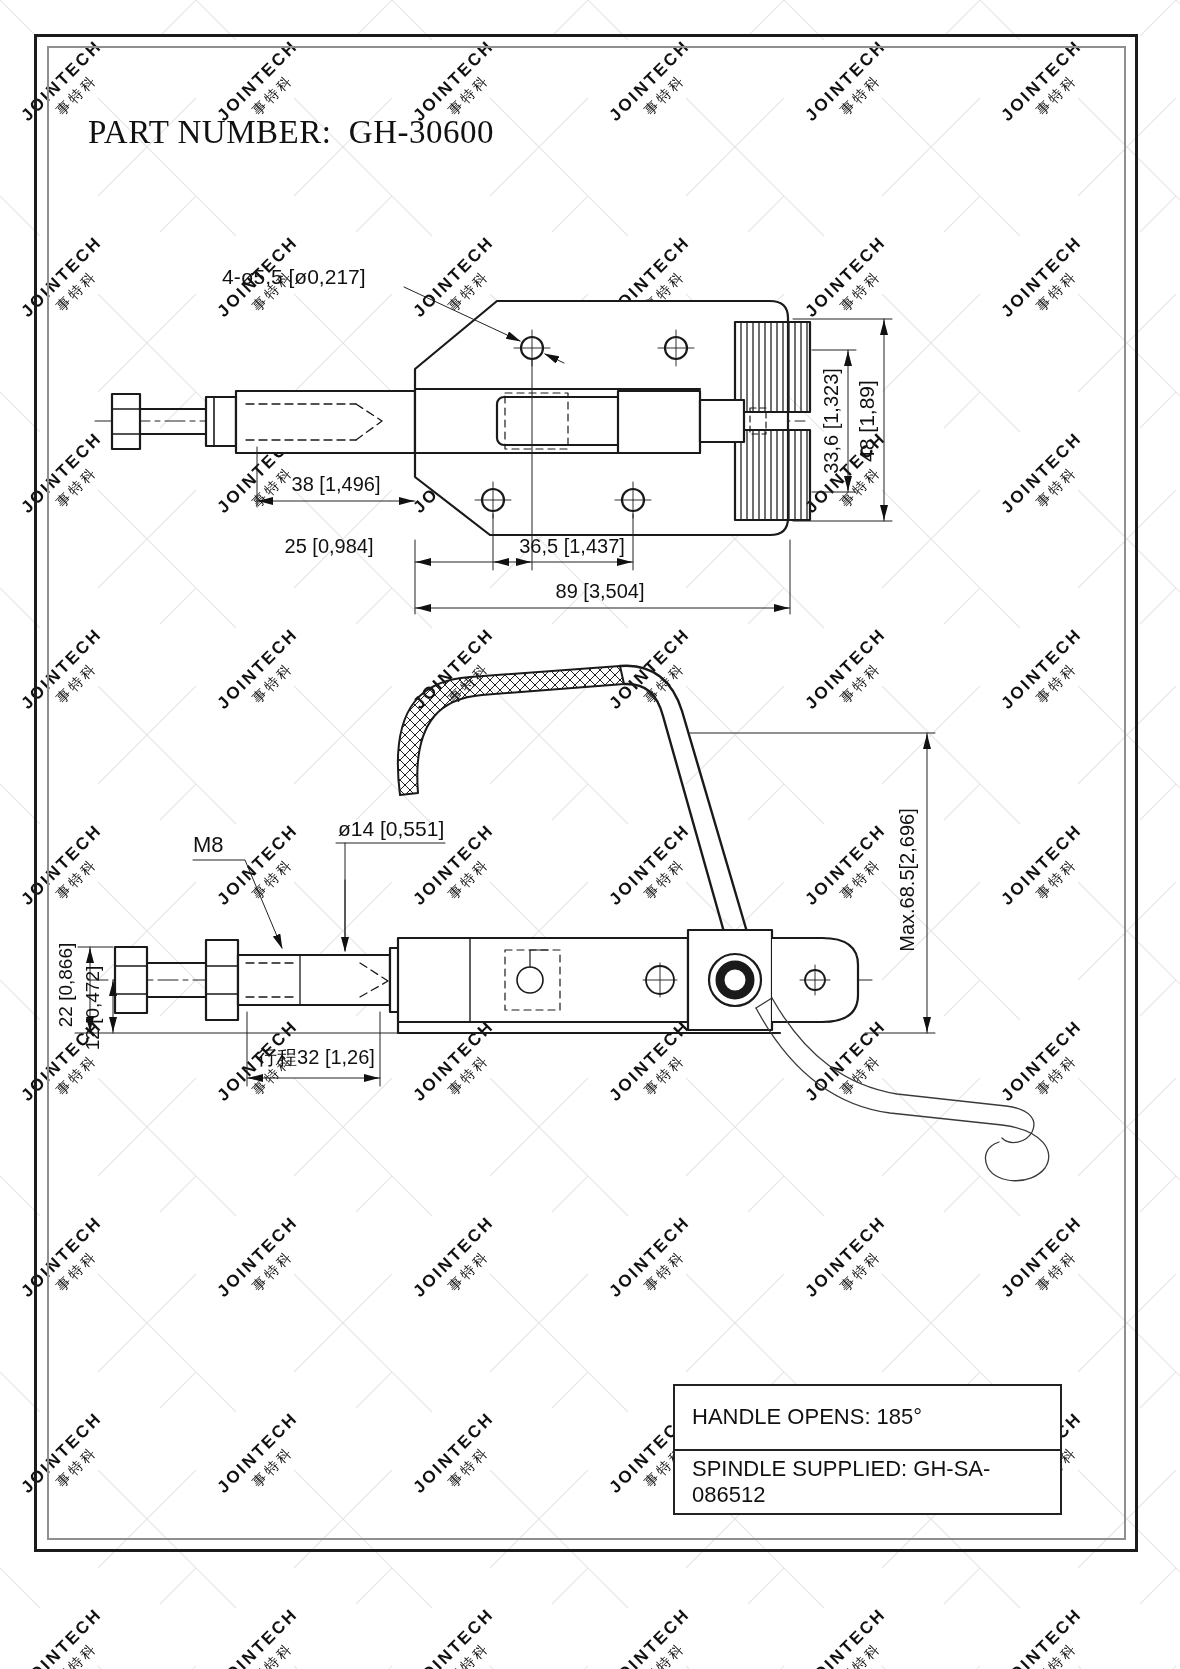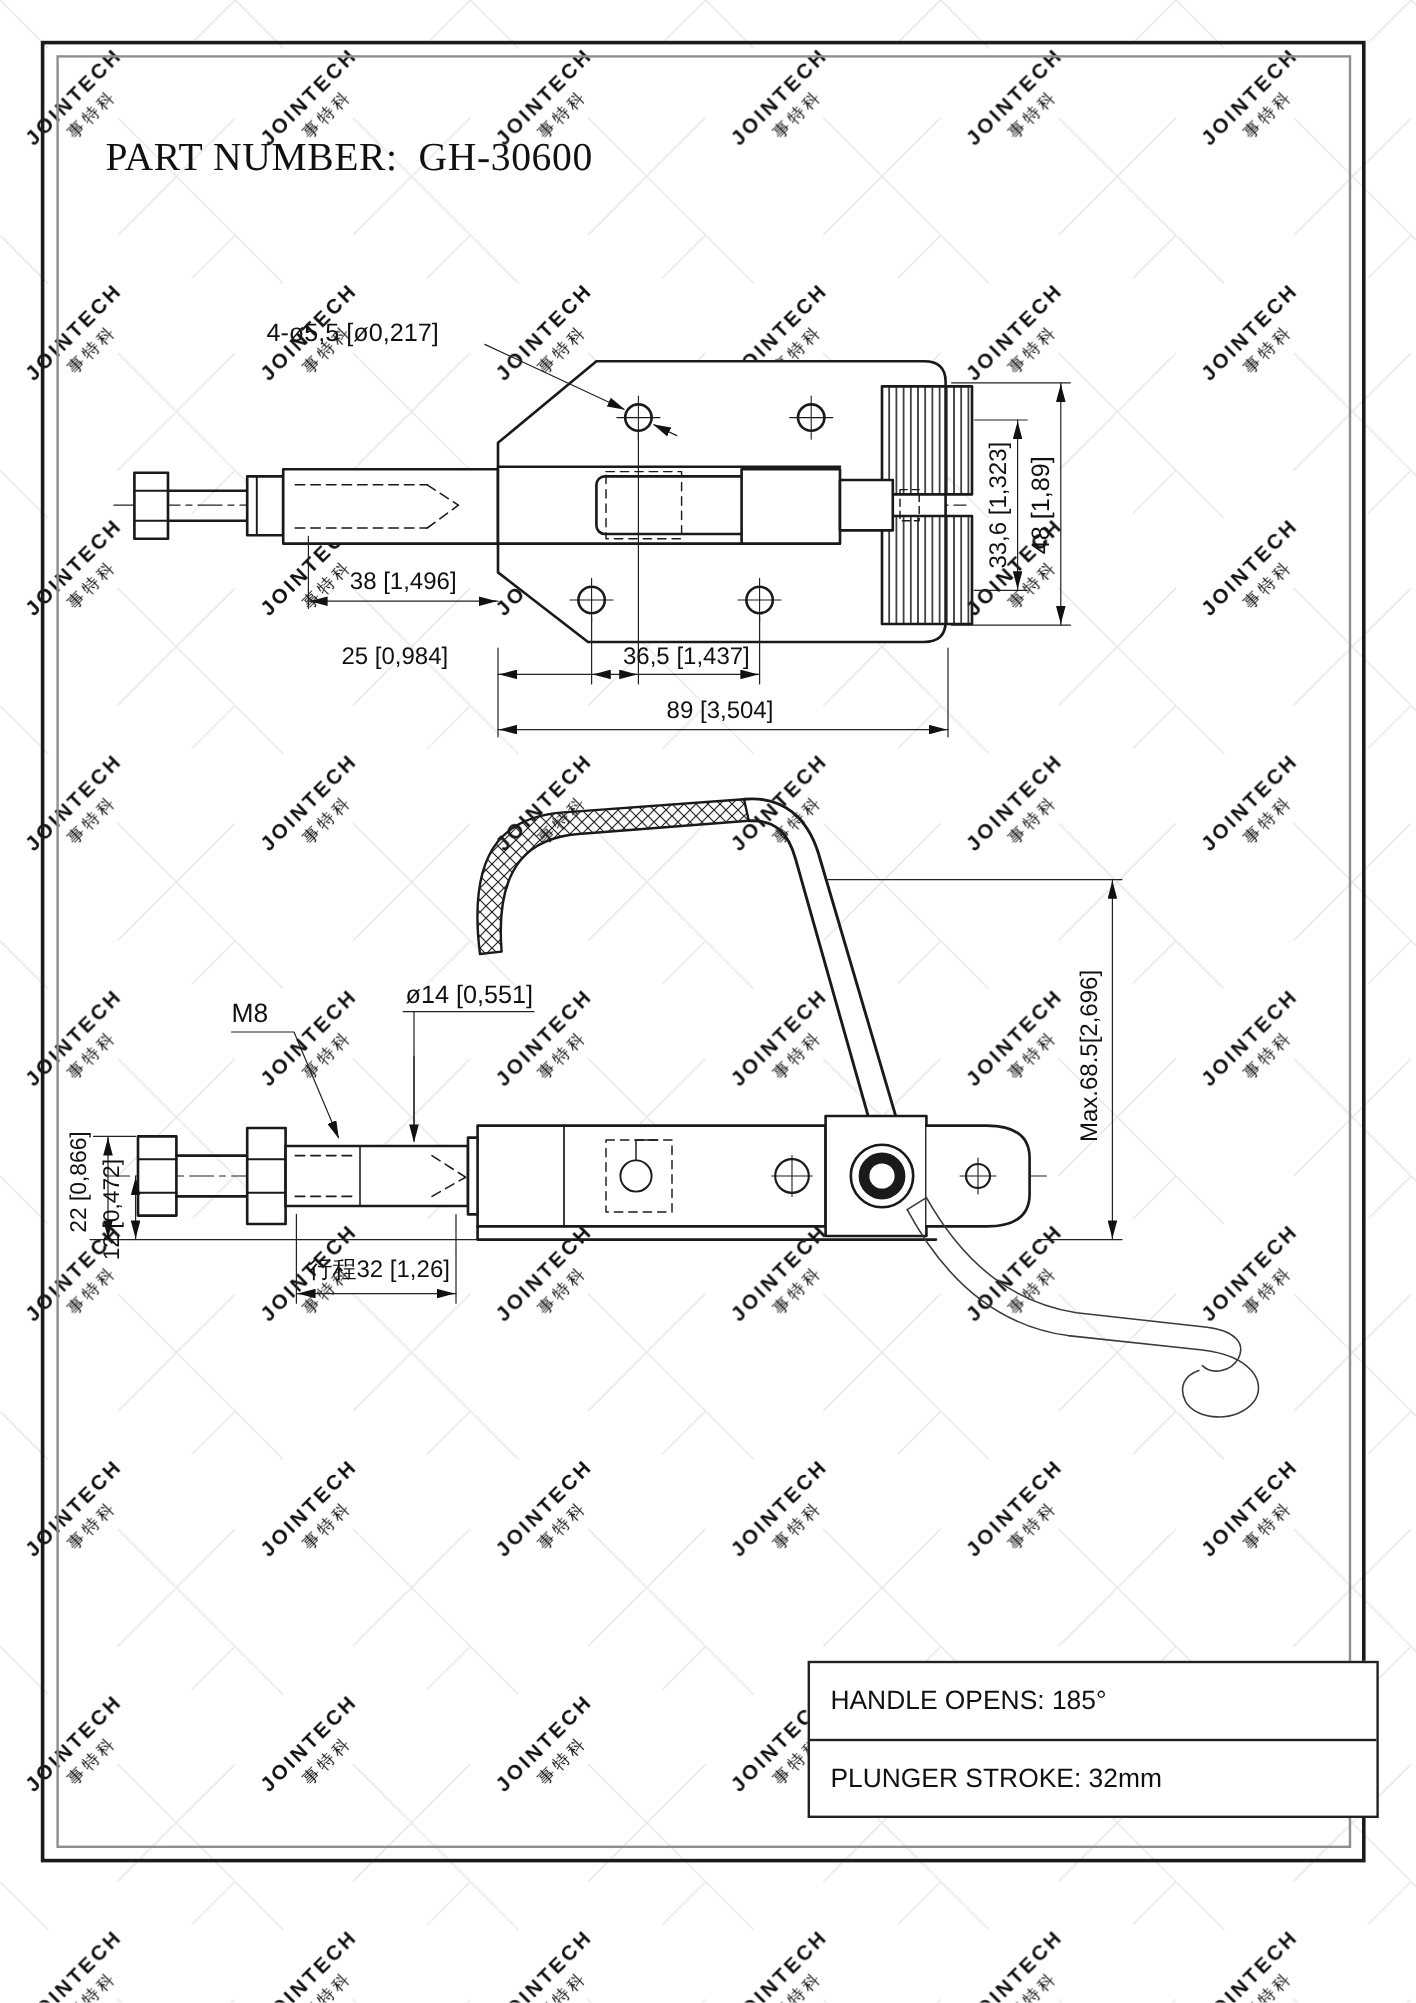--- a/index.html
+++ b/index.html
@@ -15,21 +15,21 @@
   .border-inner{
     position:absolute;left:47px;top:46px;width:1079px;height:1494px;
     border:2px solid #8f8f8f;box-sizing:border-box;
   }
   .page-title{
     position:absolute;left:88px;top:82px;
     font-family:"Liberation Serif","DejaVu Serif",serif;
     font-size:33px;color:#111;white-space:pre;letter-spacing:0.5px;margin-top:32px;
   }
   .spec-table{
-    position:absolute;left:673px;top:1384px;width:476px;height:131px;
+    position:absolute;left:673px;top:1384px;width:389px;height:131px;
     border:2px solid #222;box-sizing:border-box;background:#fff;
     display:flex;flex-direction:column;
   }
   .spec-row{
     flex:1;display:flex;align-items:center;padding-left:17px;
     font-size:22px;color:#111;border-bottom:2px solid #222;box-sizing:border-box;
     background:transparent;
   }
   .spec-row:last-child{border-bottom:none;}
   svg text{fill:#111;font-family:"Liberation Sans",sans-serif;}
@@ -204,14 +204,14 @@
     <text x="338" y="836" font-size="21">ø14 [0,551]</text>
     <text x="914" y="880" font-size="20" text-anchor="middle" transform="rotate(-90 914 880)">Max.68.5[2,696]</text>
     <text x="72" y="985" font-size="19" text-anchor="middle" transform="rotate(-90 72 985)">22 [0,866]</text>
     <text x="99" y="1008" font-size="19" text-anchor="middle" transform="rotate(-90 99 1008)">12 [0,472]</text>
     <text x="316" y="1064" font-size="20" text-anchor="middle">行程32 [1,26]</text>
   </g>
 </svg>
 
 <div class="spec-table">
   <div class="spec-row">HANDLE OPENS: 185°</div>
-  <div class="spec-row">PLUNGER STROKE: 32mm</div>
+  <div class="spec-row">SPINDLE SUPPLIED: GH-SA-086512</div>
 </div>
 
 </body></html>

